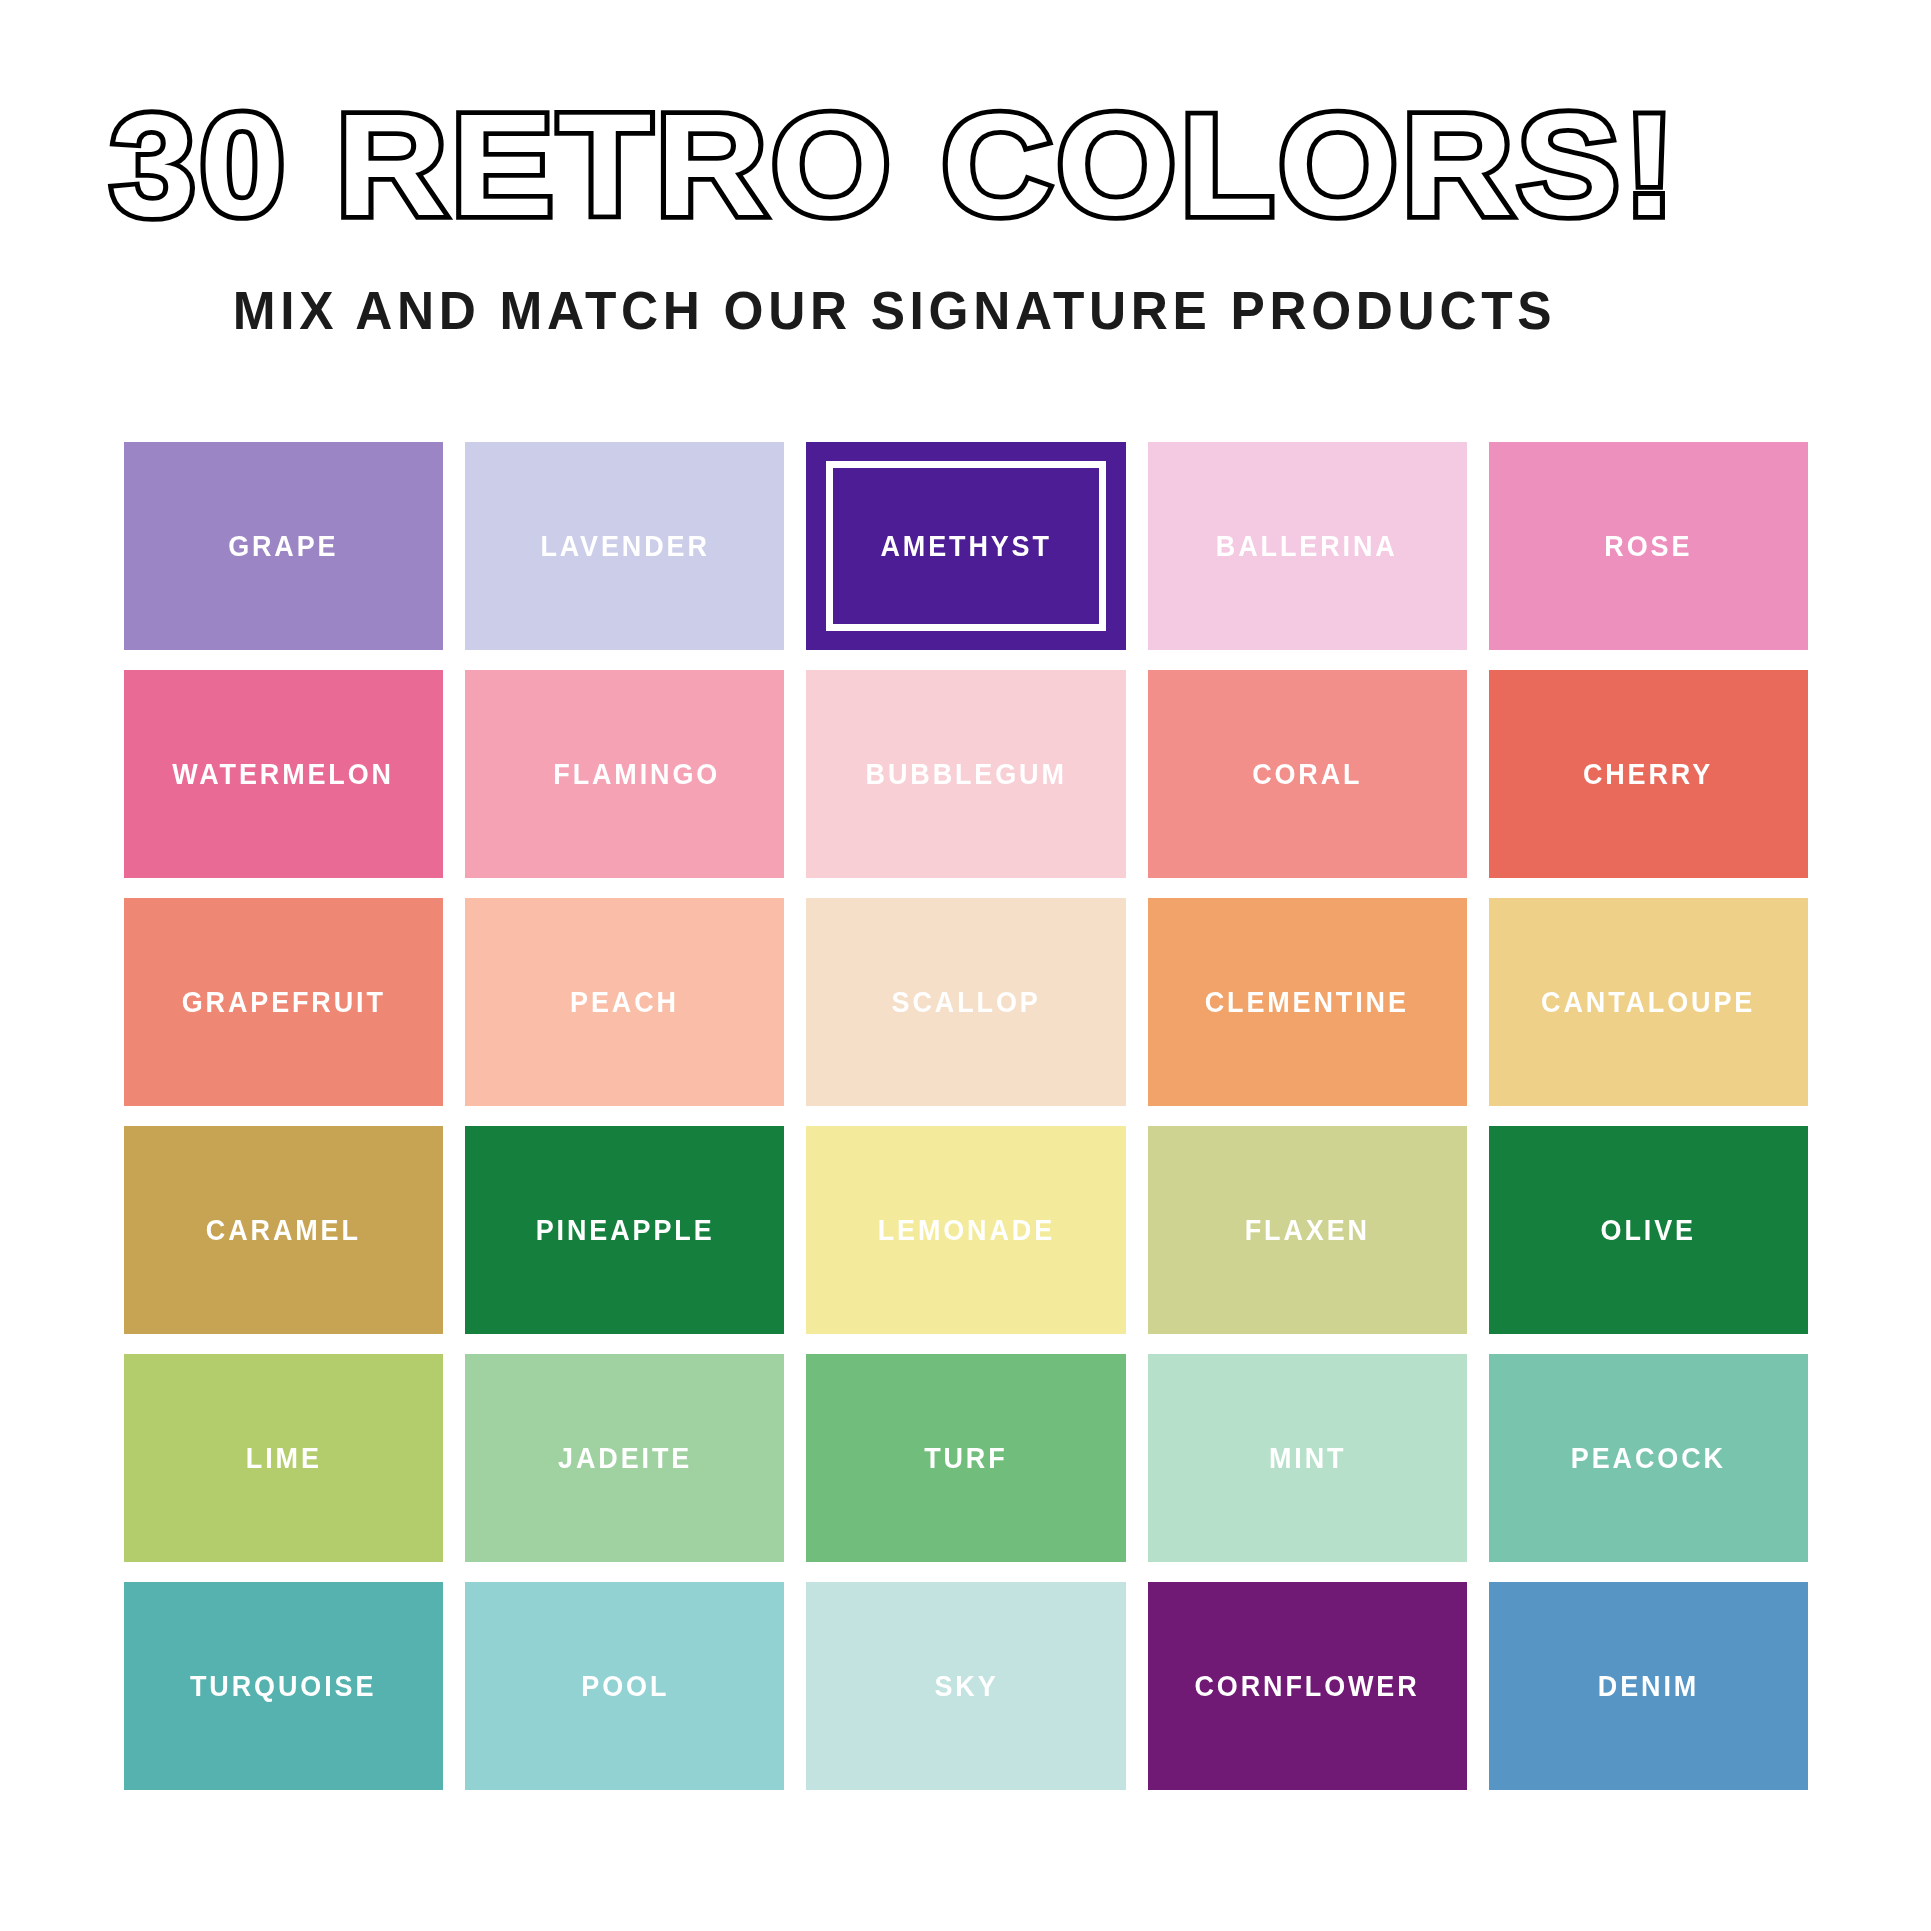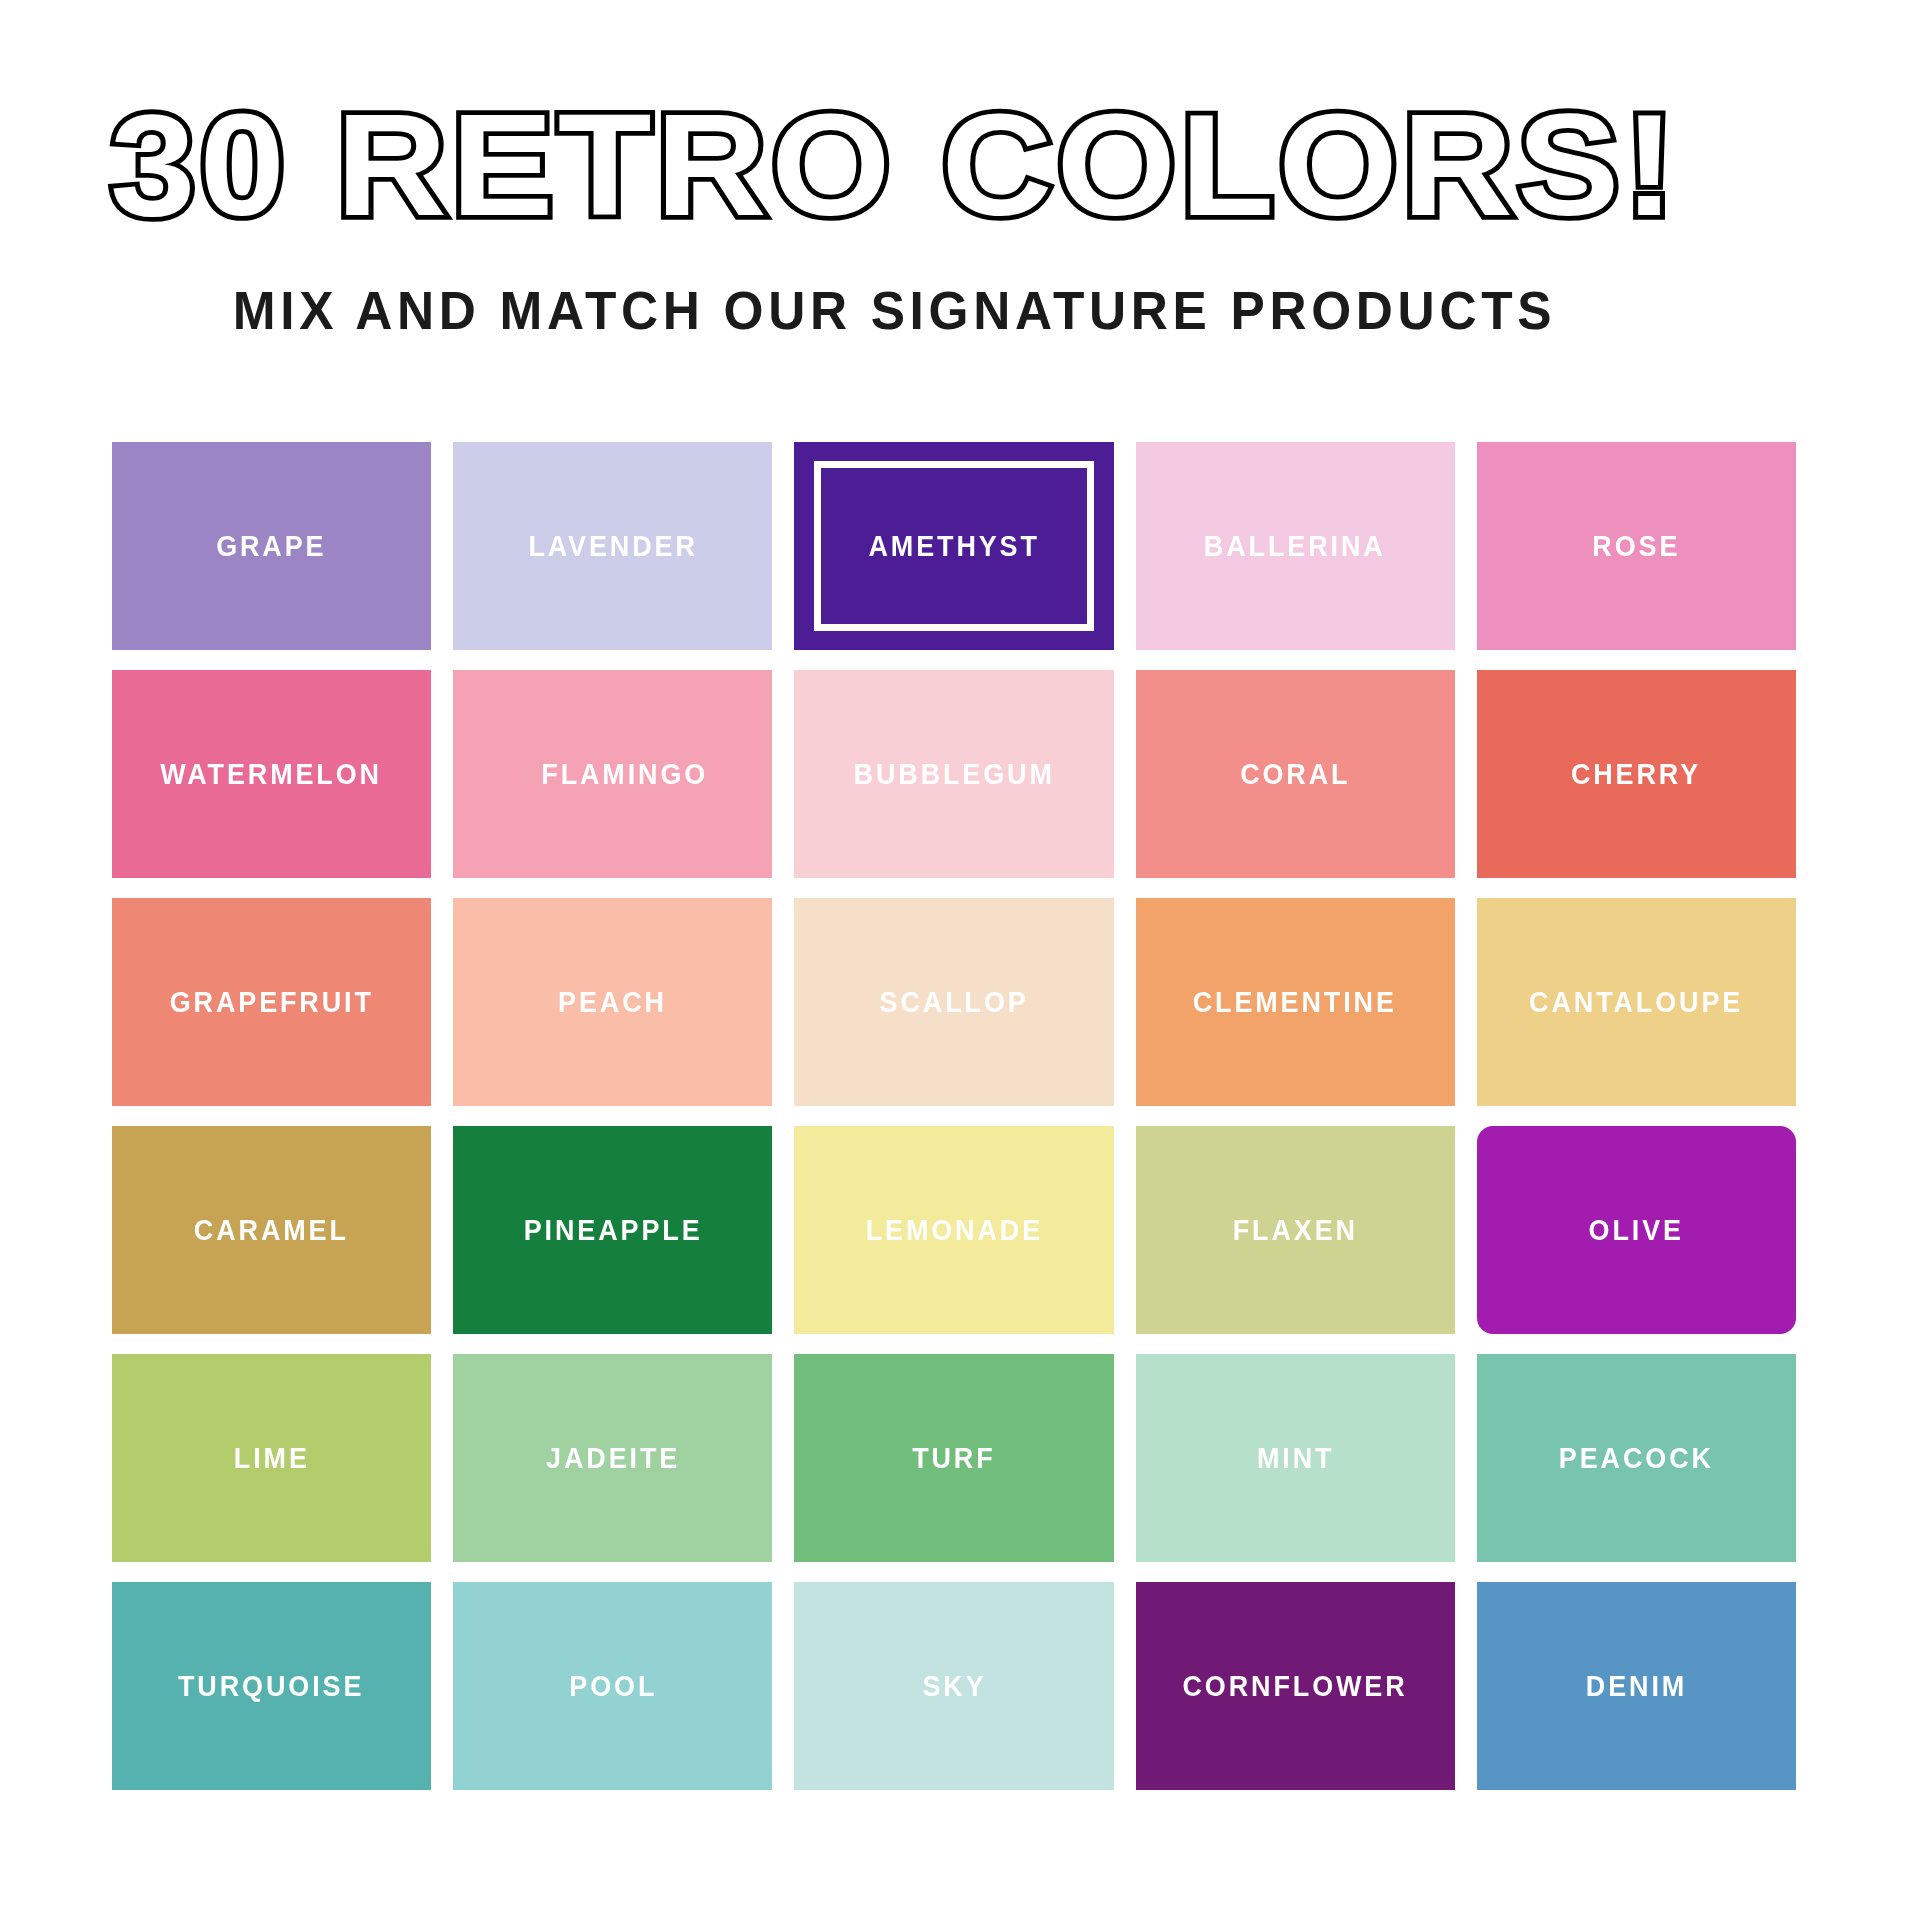--- a/index.html
+++ b/index.html
@@ -50,21 +50,21 @@
     letter-spacing: 4.8px;
     color: #1b1b1b;
     margin: 42px 0 0 0;
     text-transform: uppercase;
     transform: scaleX(0.97);
   }
 
   
   .grid {
     position: absolute;
-    left: 112px;
+    left: 124px;
     top: 442px;
     width: 1684px;
     display: grid;
     grid-template-columns: repeat(5, 1fr);
     grid-auto-rows: 208px;
     column-gap: 22px;
     row-gap: 20px;
   }
 
   .swatch {
@@ -164,21 +164,21 @@
       </div>
       <div class="swatch" style="background: #15803d;">
         <span class="swatch-label" style="color: rgb(255, 255, 255);">PINEAPPLE</span>
       </div>
       <div class="swatch" style="background: rgb(243, 235, 155);">
         <span class="swatch-label" style="color: rgb(255, 255, 255);">LEMONADE</span>
       </div>
       <div class="swatch" style="background: rgb(207, 211, 146);">
         <span class="swatch-label" style="color: rgb(255, 255, 255);">FLAXEN</span>
       </div>
-      <div class="swatch" style="background: #a21caf; border-radius: 16px;">
+      <div class="swatch" style="background: #15803d;">
         <span class="swatch-label" style="color: rgb(255, 255, 255);">OLIVE</span>
       </div>
       <div class="swatch" style="background: rgb(179, 204, 108);">
         <span class="swatch-label" style="color: rgb(255, 255, 255);">LIME</span>
       </div>
       <div class="swatch" style="background: rgb(160, 209, 161);">
         <span class="swatch-label" style="color: rgb(255, 255, 255);">JADEITE</span>
       </div>
       <div class="swatch" style="background: rgb(113, 189, 124);">
         <span class="swatch-label" style="color: rgb(255, 255, 255);">TURF</span>

